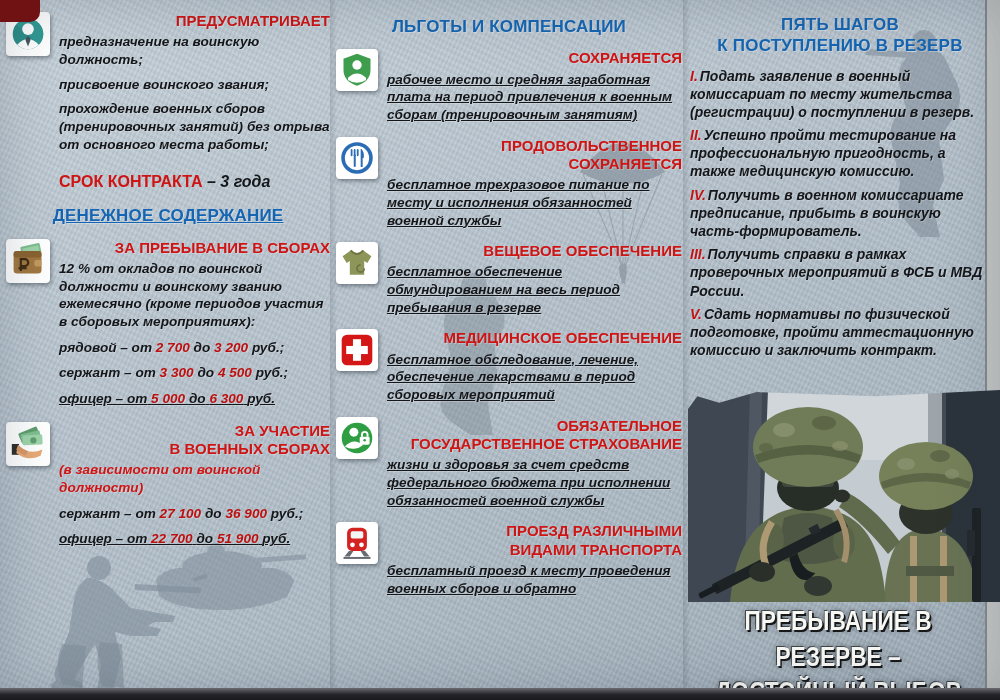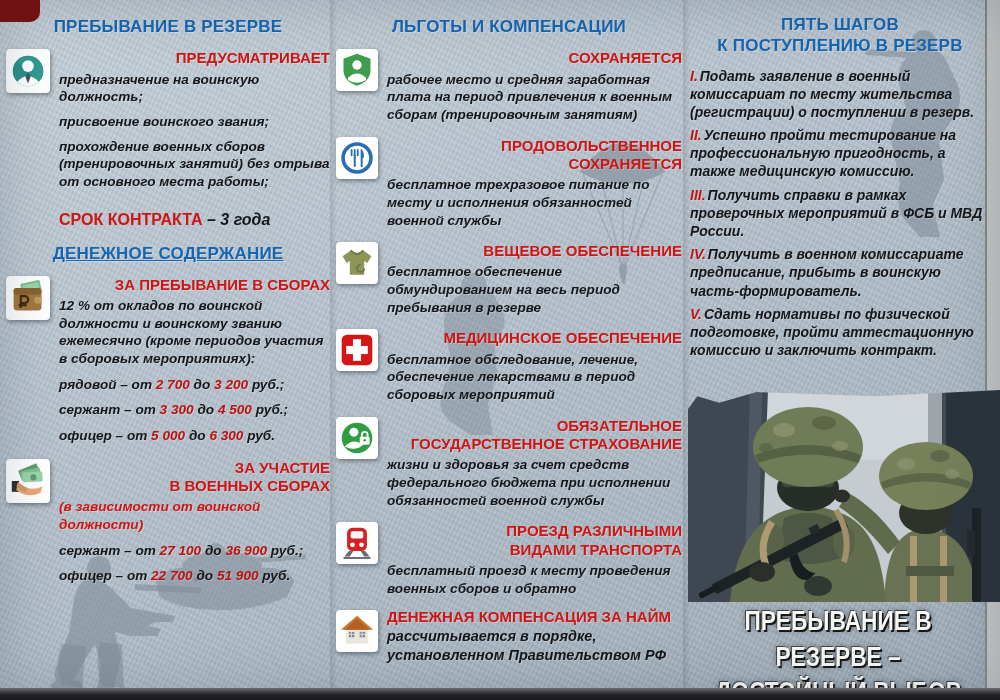--- a/index.html
+++ b/index.html
@@ -33,21 +33,21 @@
   .sec{display:flex;gap:9px;margin-bottom:9px;position:relative;}
   .icon-card{flex:0 0 44px;width:44px;height:44px;background:#fff;border-radius:4px;
     box-shadow:1px 2px 4px rgba(20,30,40,.45);display:flex;align-items:center;
     justify-content:center;margin-top:2px;}
   .icon-card svg{width:36px;height:36px;}
   .txt{flex:1;min-width:0;}
   .red-h{font-size:15px;font-weight:bold;color:#cf1414;line-height:1.22;
     white-space:pre-line;margin:2px 0 3px 0;text-shadow:1px 1px 0 rgba(255,255,255,.25);text-align:right;}
   .body-t{font-size:13.6px;font-weight:bold;font-style:italic;color:#141619;
     line-height:1.3;margin:0 0 7px 0;text-shadow:1px 1px 0 rgba(255,255,255,.22);}
-  .body-t:last-child{margin-bottom:0;}
+  .body-t:last-child{margin-bottom:0;text-decoration:underline;}
   .red-note{color:#cf1414;}
   .num{color:#bd1010;font-style:italic;}
   .pay-row{margin-bottom:1px;margin-top:8px;}
   .contract-line{font-size:16px;margin-top:20px;}
   .contract-label{font-weight:bold;color:#cf1414;font-style:normal;}
   .dark-it{font-weight:bold;font-style:italic;color:#141619;}
 
   #col-mid .sec{margin-bottom:7px;}
   #col-mid .icon-card{flex-basis:42px;width:42px;height:42px;}
   #col-mid .body-t{margin-bottom:4px;}
@@ -120,21 +120,20 @@
   </g>
 </svg>
 <svg class="wm" style="left:52px;top:642px;width:90px;height:50px;" viewBox="0 0 90 50">
   <g fill="#808e9a" opacity="0.55">
     <path d="M10,2 q-8,20 0,40 l20,4 4,-42 z"></path>
     <path d="M48,0 q-6,22 2,44 l22,2 -2,-44 z"></path>
   </g>
 </svg>
 
 <div id="col-left" class="col">
-  <div class="col-title">ПРЕБЫВАНИЕ В РЕЗЕРВЕ</div>
 
   <div class="sec">
     <div class="icon-card">
       <svg viewBox="0 0 40 40">
         <circle cx="20" cy="20" r="17" fill="#2b8e89"></circle>
         <path d="M20,3 a17,17 0 0 1 12,29 L8,10 a17,17 0 0 1 12,-7" fill="#35a09a" opacity=".6"></path>
         <circle cx="20" cy="14.5" r="6.5" fill="#fff"></circle>
         <path d="M8,32 q12,-13 24,0 a17,17 0 0 1 -24,0" fill="#fff"></path>
         <path d="M20,22 l3,4 -3,8 -3,-8 z" fill="#44545f"></path>
       </svg>
@@ -303,47 +302,29 @@
         <rect x="5" y="35.5" width="30" height="2.2" fill="#676c72"></rect>
       </svg>
     </div>
     <div class="txt">
       <div class="red-h">ПРОЕЗД РАЗЛИЧНЫМИ
 ВИДАМИ ТРАНСПОРТА</div>
       <p class="body-t">бесплатный проезд к месту проведения военных сборов и обратно</p>
     </div>
   </div>
 
-  <div class="sec">
-    <div class="icon-card">
-      <svg viewBox="0 0 40 40">
-        <rect x="8" y="17" width="24" height="17" fill="#ece7dc"></rect>
-        <path d="M20,3 L38,18.5 H2 Z" fill="#c4772f"></path>
-        <path d="M20,6.5 L34,18.5 H6 Z" fill="#b65f23"></path>
-        <rect x="11" y="21" width="6" height="6" fill="#7b8794"></rect>
-        <rect x="23" y="21" width="6" height="6" fill="#7b8794"></rect>
-        <path d="M13.7,21 v6 M11,23.7 h6 M25.7,21 v6 M23,23.7 h6" stroke="#ece7dc" stroke-width="1"></path>
-      </svg>
-    </div>
-    <div class="txt">
-      <p class="body-t" style="font-size:14.5px">
-        <span class="red-h" style="font-style:normal;display:inline;white-space:normal">ДЕНЕЖНАЯ КОМПЕНСАЦИЯ ЗА НАЙМ</span>
-        <span>рассчитывается в порядке, установленном Правительством РФ</span>
-      </p>
-    </div>
-  </div>
 </div>
 
 <div id="col-right" class="col">
   <div class="col-title">ПЯТЬ ШАГОВ
 К ПОСТУПЛЕНИЮ В РЕЗЕРВ</div>
   <div class="step"><span class="numeral">I.</span><span>Подать заявление в военный комиссариат по месту жительства (регистрации) о поступлении в резерв.</span></div>
   <div class="step"><span class="numeral">II.</span><span>Успешно пройти тестирование на профессиональную пригодность, а также медицинскую комиссию.</span></div>
+  <div class="step"><span class="numeral">IV.</span><span>Получить в военном комиссариате предписание, прибыть в воинскую часть-формирователь.</span></div>
   <div class="step"><span class="numeral">III.</span><span>Получить справки в рамках проверочных мероприятий в ФСБ и МВД России.</span></div>
-  <div class="step"><span class="numeral">IV.</span><span>Получить в военном комиссариате предписание, прибыть в воинскую часть-формирователь.</span></div>
   <div class="step"><span class="numeral">V.</span><span>Сдать нормативы по физической подготовке, пройти аттестационную комиссию и заключить контракт.</span></div>
 </div>
 
 <div id="photo">
   <svg viewBox="0 0 312 212" width="312" height="212">
     <rect width="312" height="212" fill="#c9d1d6"></rect>
     <rect x="70" y="0" width="185" height="70" fill="#d6dcdf"></rect>
     <path d="M0,0 h80 l-8,212 H0 Z" fill="#39424d"></path>
     <path d="M62,0 h12 l-4,212 h-14 z" fill="#59636d" opacity=".55"></path>
     <rect x="254" y="0" width="58" height="212" fill="#232b33"></rect>

